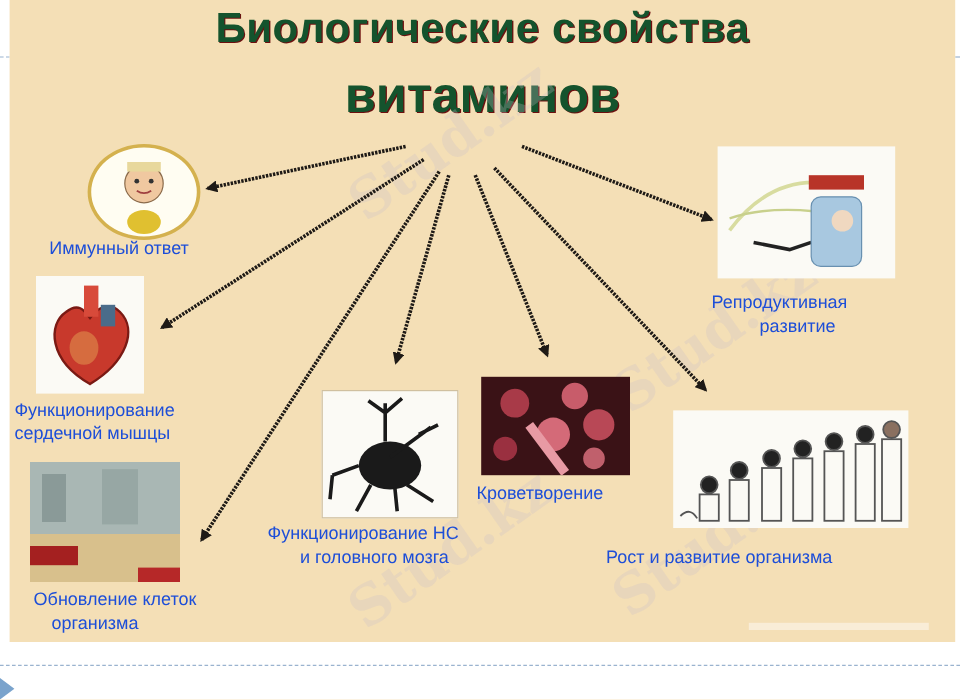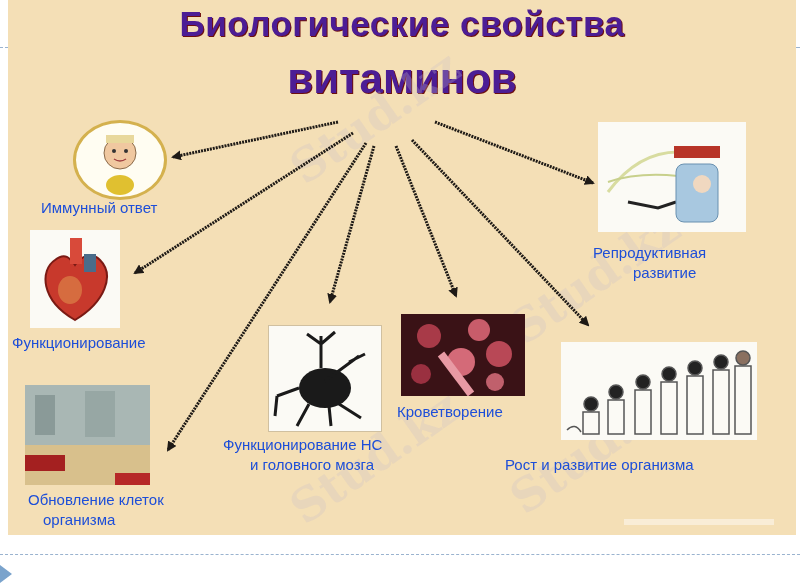--- a/index.html
+++ b/index.html
@@ -1,18 +1,18 @@
 <!DOCTYPE html>
 <html><head>
   <meta charset="utf-8">
   <style>
     html, body { margin:0; padding:0; }
     body { width:800px; height:583px; background:#ffffff; position:relative; overflow:hidden; font-family:"Liberation Sans", sans-serif; }
     .slide { position:absolute; left:8px; top:0; width:788px; height:535px; background:#f4dfb6; overflow:hidden; }
-    .title { position:absolute; left:0; width:100%; text-align:center; color:#4c1d95; font-weight:bold; font-family:"Liberation Sans", sans-serif; text-shadow:1px 1px 0 #6d0f0f; }
+    .title { position:absolute; left:0; width:100%; text-align:center; color:#14532d; font-weight:bold; font-family:"Liberation Sans", sans-serif; text-shadow:1px 1px 0 #6d0f0f; }
     .title.l1 { top:4px; font-size:35px; letter-spacing:0.5px; }
     .title.l2 { top:55px; font-size:42px; }
     .label { position:absolute; color:#1d4ed8; font-size:15px; line-height:19px; font-family:"Liberation Sans", sans-serif; }
     .pic { position:absolute; background:#fbfaf5; overflow:hidden; }
     svg.arrows { position:absolute; left:0; top:0; }
     .watermark { position:absolute; color:rgba(200,190,200,0.28); font-family:"DejaVu Serif", serif; font-weight:bold; font-size:46px; transform:rotate(-35deg); pointer-events:none; white-space:nowrap; }
     .dash-top { position:absolute; top:47px; height:0; border-top:1px dashed #9ab3cf; }
     .dash-bottom { position:absolute; left:0; top:554px; width:800px; border-top:1px dashed #9ab3cf; }
     .bullet { position:absolute; left:0; top:565px; width:0; height:0; border-top:9px solid transparent; border-bottom:9px solid transparent; border-left:12px solid #7aa3cc; }
     .credit { position:absolute; right:22px; bottom:10px; width:150px; height:6px; background:rgba(255,255,255,0.45); }
@@ -64,20 +64,21 @@
 
   <div class="pic" style="left:22px;top:230px;width:90px;height:98px;">
     <svg width="90" height="98" viewBox="0 0 90 98">
       <path d="M45 90 C10 70 10 40 25 30 C35 22 40 28 45 35 C50 28 60 20 70 30 C85 45 75 72 45 90 z" fill="#c8392c" stroke="#7a1a14" stroke-width="2"></path>
       <rect x="40" y="8" width="12" height="26" fill="#d84a3a"></rect>
       <rect x="54" y="24" width="12" height="18" fill="#4a6c8a"></rect>
       <ellipse cx="40" cy="60" rx="12" ry="14" fill="#e0904c" opacity="0.6"></ellipse>
     </svg>
   </div>
   <div class="label" style="left:4px;top:333px;">Функционирование</div>
+  <div class="label" style="left:4px;top:352px;">сердечной мышцы</div>
 
   <div class="pic" style="left:17px;top:385px;width:125px;height:100px;background:#c8d2cc;">
     <svg width="125" height="100" viewBox="0 0 125 100">
       <rect x="0" y="0" width="125" height="60" fill="#a9b7b4"></rect>
       <rect x="10" y="10" width="20" height="40" fill="#8a9a98"></rect>
       <rect x="60" y="6" width="30" height="46" fill="#97a7a4"></rect>
       <rect x="0" y="60" width="125" height="40" fill="#d8c08c"></rect>
       <rect x="0" y="70" width="40" height="16" fill="#a42020"></rect>
       <rect x="90" y="88" width="35" height="12" fill="#b62828"></rect>
     </svg>

